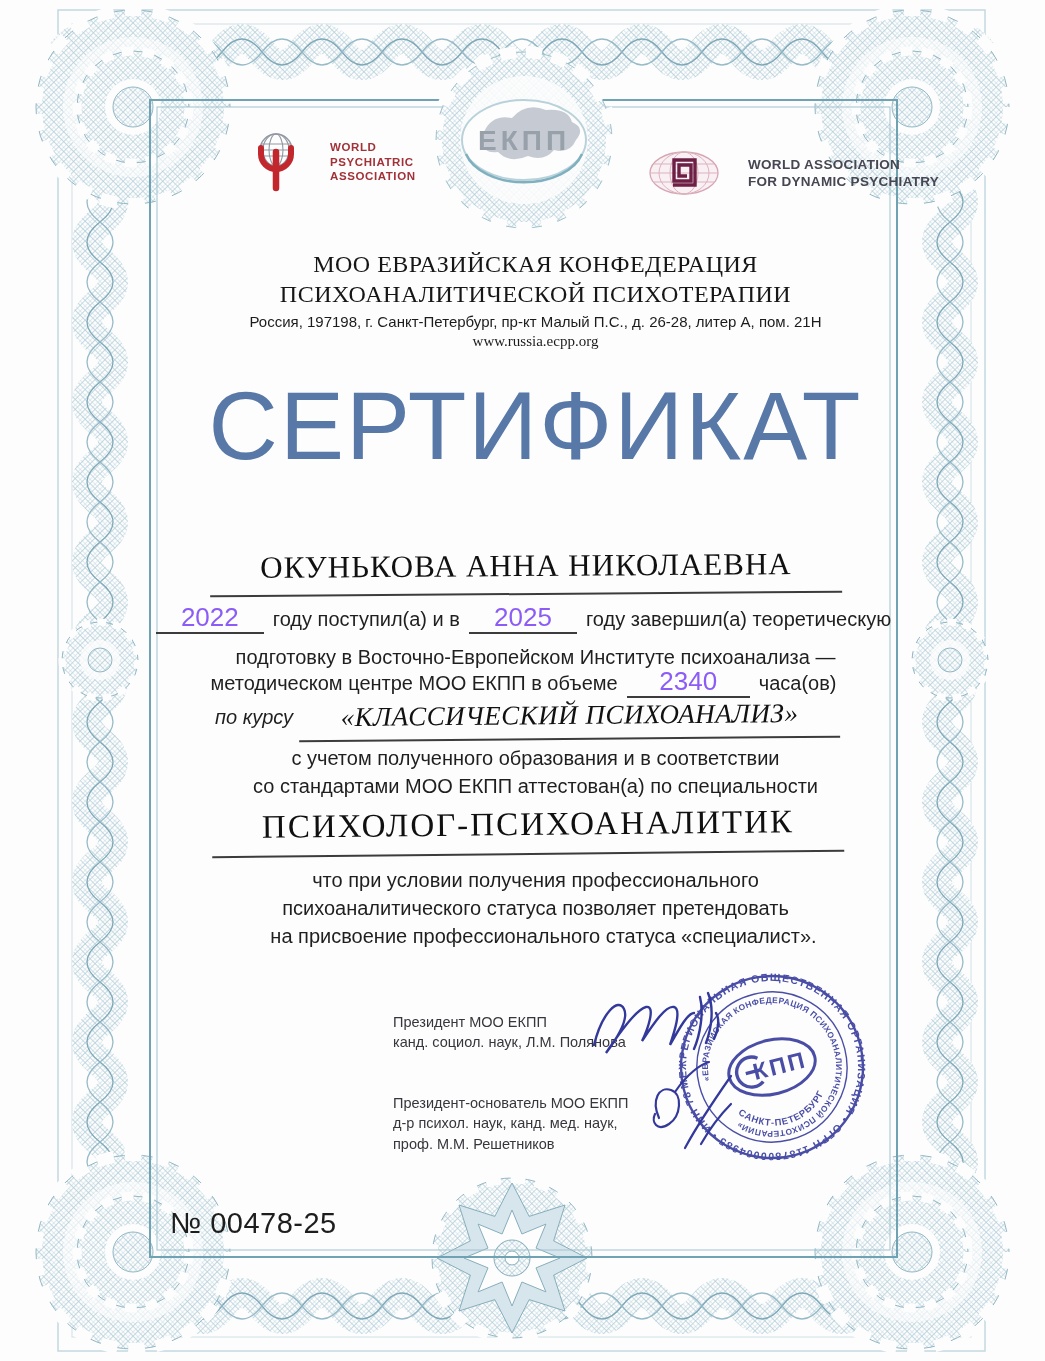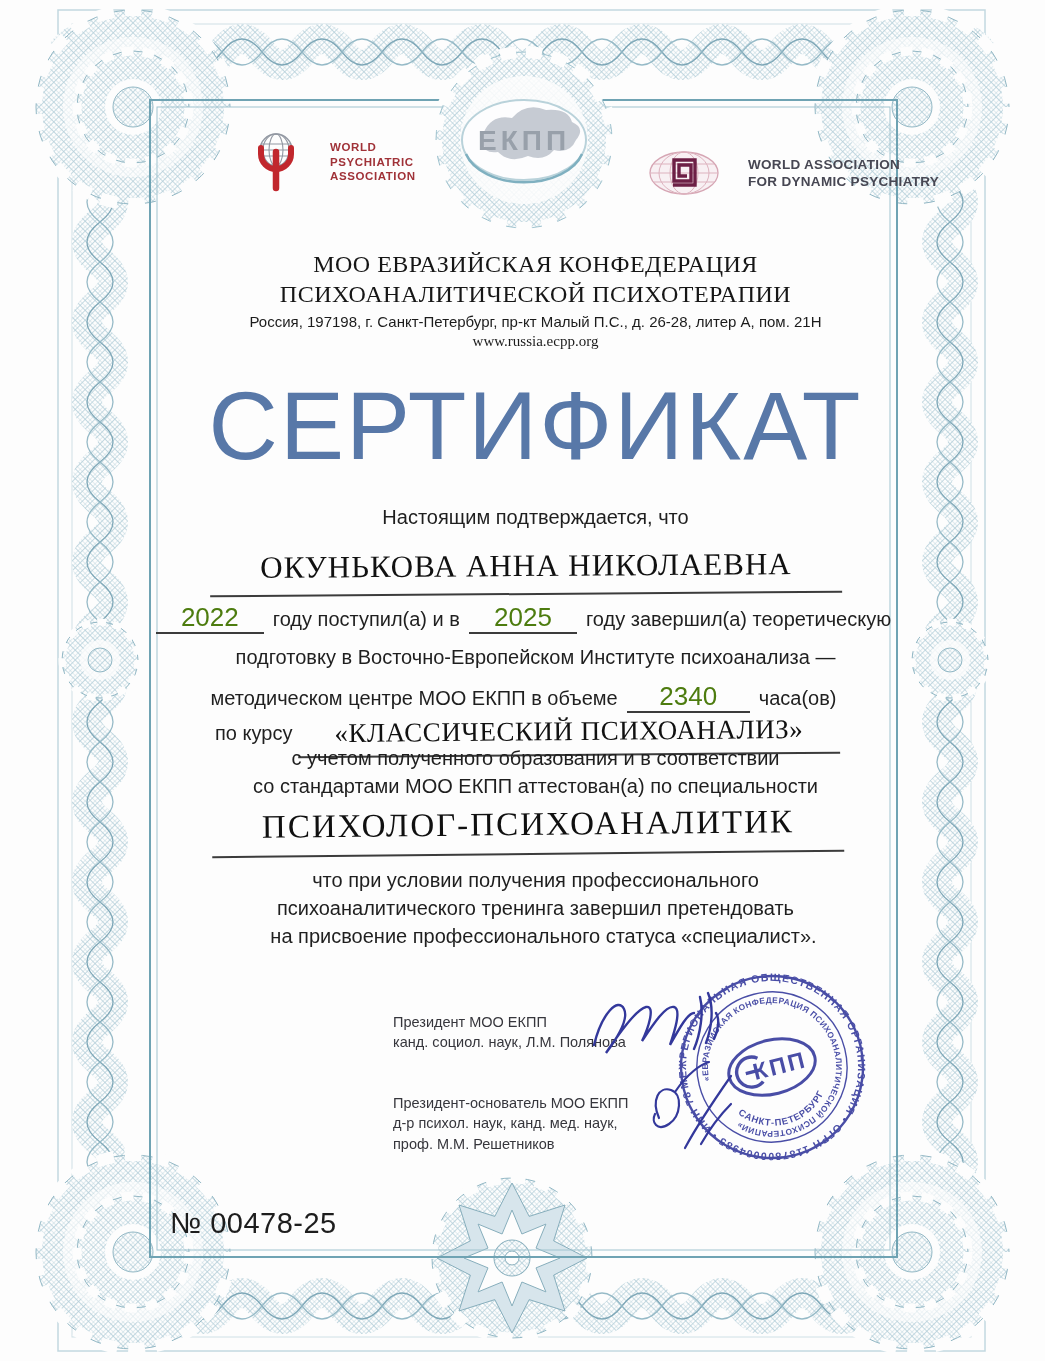--- a/index.html
+++ b/index.html
@@ -23,21 +23,21 @@
 
   .big-title{font-size:96px;font-weight:400;letter-spacing:2px;color:#5878a8;line-height:1;}
 
   .confirm{font-size:20px;font-weight:500;color:#1f1f1f;}
 
   .name-block{font-family:"Liberation Serif",serif;font-size:31px;letter-spacing:1px;color:#111;
               border-bottom:2px solid #3c3c3c;padding-bottom:9px;transform:rotate(-0.4deg);}
 
   .bodyline{font-size:20px;font-weight:500;color:#1f1f1f;line-height:1.2;}
   .flexline{display:flex;justify-content:center;align-items:baseline;gap:9px;}
-  .blank{display:inline-block;font-size:26px;font-weight:500;color:#4d7c0f;text-align:center;
+  .blank{display:inline-block;font-size:26px;font-weight:500;color:#8b5cf6;text-align:center;
          border-bottom:2px solid #3c3c3c;padding:0 14px 1px 14px;min-width:80px;line-height:1.05;}
 
   .courseline{display:flex;align-items:baseline;}
   .course-label{font-size:20px;font-weight:500;color:#1f1f1f;white-space:nowrap;}
   .course-value{flex:1;text-align:center;font-family:"Liberation Serif",serif;font-size:27px;letter-spacing:.5px;
                 color:#111;border-bottom:2px solid #3c3c3c;padding-bottom:7px;margin-left:6px;transform:rotate(-0.5deg);}
 
   .spec-block{font-family:"Liberation Serif",serif;font-size:33px;letter-spacing:2px;color:#101010;
               border-bottom:2px solid #3c3c3c;padding-bottom:10px;transform:rotate(-0.6deg);}
 
@@ -171,51 +171,50 @@
       </div>
     </div>
 
     <div class="abs ctr org" style="top:250px;">МОО ЕВРАЗИЙСКАЯ КОНФЕДЕРАЦИЯ</div>
     <div class="abs ctr org" style="top:280px;">ПСИХОАНАЛИТИЧЕСКОЙ ПСИХОТЕРАПИИ</div>
     <div class="abs ctr addr" style="top:313px;">Россия, 197198, г. Санкт-Петербург, пр-кт Малый П.С., д. 26-28, литер А, пом. 21Н</div>
     <div class="abs ctr web" style="top:333px;">www.russia.ecpp.org</div>
 
     <div class="abs ctr big-title" style="top:378px;">СЕРТИФИКАТ</div>
 
-    <div class="abs ctr confirm" style="top:506px;">Настоящим подтверждается, что</div>
 
     <div class="abs name-block" style="left:210px;top:548px;width:632px;text-align:center;">ОКУНЬКОВА АННА НИКОЛАЕВНА</div>
 
     <div class="abs flexline" style="left:150px;top:604px;width:747px;">
       <span class="blank">2022</span>
       <span class="bodyline">году поступил(а) и в</span>
       <span class="blank">2025</span>
       <span class="bodyline">году завершил(а) теоретическую</span>
     </div>
 
     <div class="abs ctr bodyline" style="top:645px;">подготовку в Восточно-Европейском Институте психоанализа —</div>
 
-    <div class="abs flexline" style="left:150px;top:668px;width:747px;margin-top:15px;">
+    <div class="abs flexline" style="left:150px;top:668px;width:747px;">
       <span class="bodyline">методическом центре МОО ЕКПП в объеме</span>
       <span class="blank" style="min-width:95px;">2340</span>
       <span class="bodyline">часа(ов)</span>
     </div>
 
-    <div class="abs courseline" style="left:215px;top:716px;width:625px;">
+    <div class="abs courseline" style="left:215px;top:700px;width:625px;font-style:italic;">
       <span class="course-label">по курсу</span>
       <span class="course-value">«КЛАССИЧЕСКИЙ ПСИХОАНАЛИЗ»</span>
     </div>
 
     <div class="abs ctr bodyline" style="top:746px;">с учетом полученного образования и в соответствии</div>
     <div class="abs ctr bodyline" style="top:774px;">со стандартами МОО ЕКПП аттестован(а) по специальности</div>
 
     <div class="abs spec-block" style="left:212px;top:806px;width:632px;text-align:center;">ПСИХОЛОГ-ПСИХОАНАЛИТИК</div>
 
     <div class="abs ctr bodyline" style="top:868px;">что при условии получения профессионального</div>
-    <div class="abs ctr bodyline" style="top:896px;">психоаналитического тренинга завершил претендовать</div>
+    <div class="abs ctr bodyline" style="top:896px;">психоаналитического статуса позволяет претендовать</div>
     <div class="abs ctr bodyline" style="top:924px;padding-left:8px;">на присвоение профессионального статуса «специалист».</div>
 
     <div class="abs sig" style="left:393px;top:1012px;">
       <div>Президент МОО ЕКПП</div>
       <div>канд. социол. наук, Л.М. Полянова</div>
     </div>
 
     <div class="abs sig" style="left:393px;top:1093px;">
       <div>Президент-основатель МОО ЕКПП</div>
       <div>д-р психол. наук, канд. мед. наук,</div>

